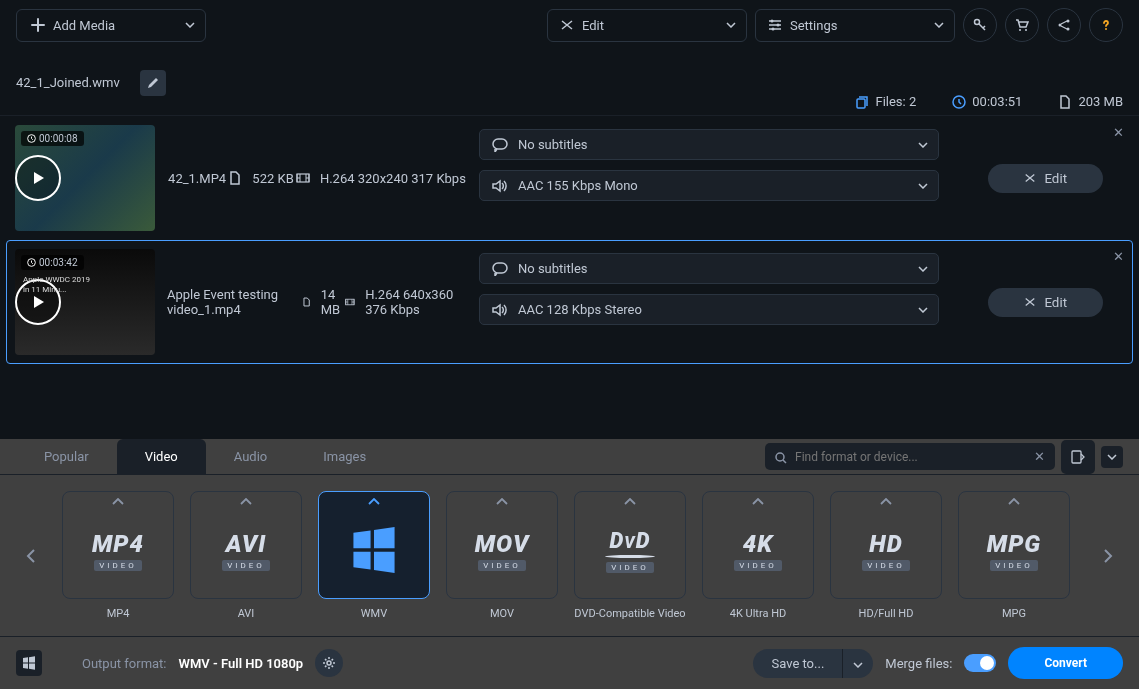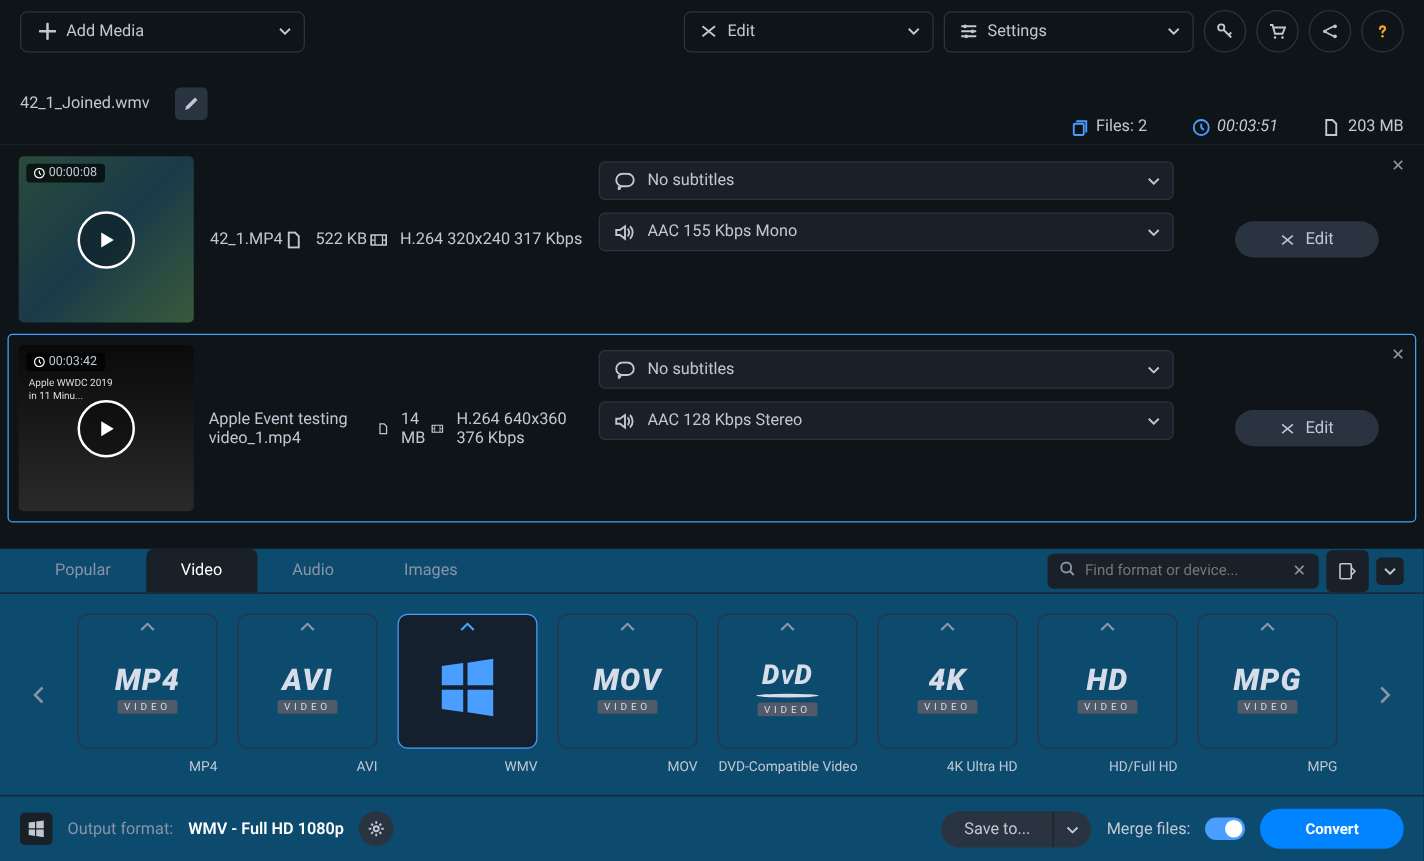--- a/index.html
+++ b/index.html
@@ -1,67 +1,67 @@
 <!DOCTYPE html>
 <html><head>
 <meta charset="utf-8">
 <style>
 * { margin:0; padding:0; box-sizing:border-box; font-family:-apple-system,BlinkMacSystemFont,"Segoe UI",Roboto,Arial,sans-serif; }
 body { background:#0f1419; color:#c0c8d4; width:1139px; height:689px; overflow:hidden; font-size:13px; }
 .topbar { display:flex; align-items:center; padding:8px 16px; gap:8px; }
-.add-media-btn { display:flex; align-items:center; gap:8px; background:transparent; border:1px solid #2a3440; border-radius:6px; padding:8px 14px; color:#c0c8d4; cursor:pointer; width:228px; position:relative;}
+.add-media-btn { display:flex; align-items:center; gap:8px; background:transparent; border:1px solid #2a3440; border-radius:6px; padding:8px 14px; color:#c0c8d4; cursor:pointer; width:190px; position:relative;}
 .add-media-btn svg { flex-shrink:0; }
 .add-media-chev { position:absolute; right:10px; }
 .spacer { flex:1; }
 .top-dd { display:flex; align-items:center; gap:8px; background:transparent; border:1px solid #2a3440; border-radius:6px; padding:8px 12px; color:#c0c8d4; cursor:pointer; width:200px; position:relative; }
 .top-dd .chev { position:absolute; right:10px; }
 .icon-circle { width:34px; height:34px; border:1px solid #2a3440; border-radius:50%; display:flex; align-items:center; justify-content:center; cursor:pointer; color:#c0c8d4;}
 .icon-circle.help { color:#f5a623; }
 .namebar { display:flex; align-items:center; padding:6px 16px; gap:20px; border-bottom:1px solid #1a2028; }
 .namebar .pencil { width:26px; height:26px; background:#2a3440; border-radius:4px; display:flex; align-items:center; justify-content:center; cursor:pointer;}
 .namebar-spacer { flex:1; }
 .status-item { display:flex; align-items:center; gap:6px; color:#c0c8d4;margin-top:38px; }
 .status-item.blue svg { color:#4a9eff; }
 .file-list { }
 .file-row { display:flex; padding:8px; gap:12px; border:1px solid transparent; border-radius:4px; margin:0 6px; position:relative;}
 .file-row.selected { border-color:#4a9eff; }
-.thumb { width:140px; height:133px; background:#2a3440; border-radius:4px; position:relative; overflow:hidden; display:flex; align-items:center; justify-content:center;}
+.thumb { width:140px; height:106px; background:#2a3440; border-radius:4px; position:relative; overflow:hidden; display:flex; align-items:center; justify-content:flex-start;}
 .thumb-dur { position:absolute; top:6px; left:6px; background:rgba(0,0,0,0.7); padding:2px 6px; border-radius:3px; font-size:10px; display:flex; align-items:center; gap:3px;}
 .play-circle { width:46px; height:46px; border:2px solid #fff; border-radius:50%; display:flex; align-items:center; justify-content:center; cursor:pointer; background:rgba(0,0,0,0.3);}
 .file-info { flex:0 0 300px; display:flex; flex-direction:row; justify-content:space-around; padding:4px 0;}
 .info-line { display:flex; align-items:center; gap:10px; color:#c0c8d4;}
 .file-options { flex:1; display:flex; flex-direction:column; justify-content:flex-start; gap:10px; padding:4px 0; max-width:460px;}
 .file-dd { display:flex; align-items:center; gap:10px; background:#1a2028; border:1px solid #2a3440; border-radius:5px; padding:7px 12px; position:relative; cursor:pointer;}
 .file-dd .chev { position:absolute; right:10px;}
 .file-actions { flex:0 0 160px; display:flex; flex-direction:column; justify-content:center; align-items:flex-end; padding-right:8px;}
 .edit-btn { display:flex; align-items:center; gap:8px; background:#2a3440; border:none; border-radius:16px; padding:7px 36px; color:#c0c8d4; cursor:pointer;}
 .close-x { position:absolute; top:8px; right:8px; cursor:pointer; color:#8a94a6;}
-.format-section { position:absolute; bottom:0; left:0; right:0; background:#0c4a6e; }
+.format-section { position:absolute; bottom:0; left:0; right:0; background:#404040; }
 .format-tabs { display:flex; align-items:center; padding:0 16px; gap:0; border-bottom:1px solid #1a2028; position:relative;}
 .fmt-tab { padding:10px 28px; cursor:pointer; color:#8a94a6; border-top-left-radius:6px; border-top-right-radius:6px;}
 .fmt-tab.active { background:#1a2028; color:#fff; }
-.fmt-search { margin-left:auto; display:flex; align-items:flex-start; gap:8px; background:#1a2028; border-radius:5px; padding:6px 10px; width:217px;}
+.fmt-search { margin-left:auto; display:flex; align-items:flex-end; gap:8px; background:#1a2028; border-radius:5px; padding:6px 10px; width:290px;}
 .fmt-search input { background:transparent; border:none; outline:none; color:#c0c8d4; flex:1; font-size:12px;}
 .fmt-search-x { cursor:pointer; color:#8a94a6;}
 .fmt-box { width:34px; height:34px; background:#1a2028; border-radius:5px; display:flex; align-items:center; justify-content:center; margin-left:6px; cursor:pointer;}
 .fmt-chevbox { width:22px; height:22px; background:#1a2028; border-radius:4px; display:flex; align-items:center; justify-content:center; margin-left:6px; cursor:pointer;}
 .format-row { display:flex; align-items:center; padding:16px; gap:16px;}
 .nav-arrow { width:30px; display:flex; align-items:center; justify-content:center; color:#8a94a6; cursor:pointer;}
 .fmt-cards { display:flex; gap:16px; flex:1;}
-.fmt-card-wrap { display:flex; flex-direction:column; align-items:flex-end; gap:8px;}
+.fmt-card-wrap { display:flex; flex-direction:column; align-items:center; gap:8px;}
 .fmt-card { width:112px; height:108px; border:1px solid #2a3440; border-radius:8px; display:flex; flex-direction:column; align-items:center; justify-content:center; cursor:pointer; position:relative; padding-top:10px;}
 .fmt-card.active { border-color:#4a9eff; background:#15202e;}
 .fmt-card .expand { position:absolute; top:6px; color:#8a94a6;}
 .fmt-card.active .expand { color:#4a9eff;}
 .fmt-card-label { font-size:11px; color:#c0c8d4;}
 .fmt-logo { font-weight:900; font-style:italic; font-size:24px; letter-spacing:1px; color:#d6dde8;}
 .fmt-sub { font-size:8px; letter-spacing:3px; color:#d6dde8; background:#515a68; padding:1px 5px; border-radius:2px; margin-top:2px;}
 .bottombar { display:flex; align-items:center; padding:10px 16px; gap:12px; border-top:1px solid #1a2028;}
 .win-icon { width:26px; height:26px; background:#1a2028; border-radius:4px; display:flex; align-items:center; justify-content:center;}
-.output-label { color:#8a94a6;}
+.output-label { color:#8a94a6;margin-left:28px;}
 .output-value { color:#fff; font-weight:600;}
 .gear-circle { width:28px; height:28px; background:#2a3440; border-radius:50%; display:flex; align-items:center; justify-content:center; cursor:pointer;}
 .save-to { display:flex; align-items:center; background:#2a3440; border-radius:16px; overflow:hidden;}
 .save-to-btn { padding:7px 18px; cursor:pointer;}
 .save-to-chev { padding:7px 10px; border-left:1px solid #1a2028; cursor:pointer;}
 .merge-label { color:#c0c8d4;}
 .toggle { width:32px; height:18px; background:#4a9eff; border-radius:9px; position:relative; cursor:pointer;}
 .toggle::after { content:''; position:absolute; right:2px; top:2px; width:14px; height:14px; background:#fff; border-radius:50%;}
 .convert-btn { background:#0084ff; color:#fff; border:none; border-radius:18px; padding:9px 36px; font-weight:700; font-size:12px; cursor:pointer;}
 .thumb-bg1 { background:linear-gradient(135deg,#2a4a3a 0%,#1a3a4a 50%,#3a5a3a 100%);}
@@ -140,21 +140,21 @@
       </svg>
     </div>
   <div class="namebar-spacer"></div>
   <div class="status-item blue">
       <svg width="14" height="14" viewBox="0 0 14 14">
         <rect x="2" y="4" width="8" height="9" rx="1" stroke="currentColor" fill="none" stroke-width="1.5"></rect>
         <path d="M4 2h8v9" stroke="currentColor" fill="none" stroke-width="1.5"></path>
       </svg>
       <span>Files: 2</span>
     </div>
-  <div class="status-item blue" style="margin-left:16px;font-style:italic;">
+  <div class="status-item blue" style="margin-left:16px;">
       <svg width="14" height="14" viewBox="0 0 14 14">
         <circle cx="7" cy="7" r="6" stroke="currentColor" fill="none" stroke-width="1.5"></circle>
         <path d="M7 4v3l2 2" stroke="currentColor" fill="none" stroke-width="1.5"></path>
       </svg>
       <span>00:03:51</span>
     </div>
   <div class="status-item" style="margin-left:16px;">
       <svg width="14" height="14" viewBox="0 0 14 14">
         <path d="M3 1h5l3 3v9H3z" stroke="currentColor" fill="none" stroke-width="1.5"></path>
       </svg>

